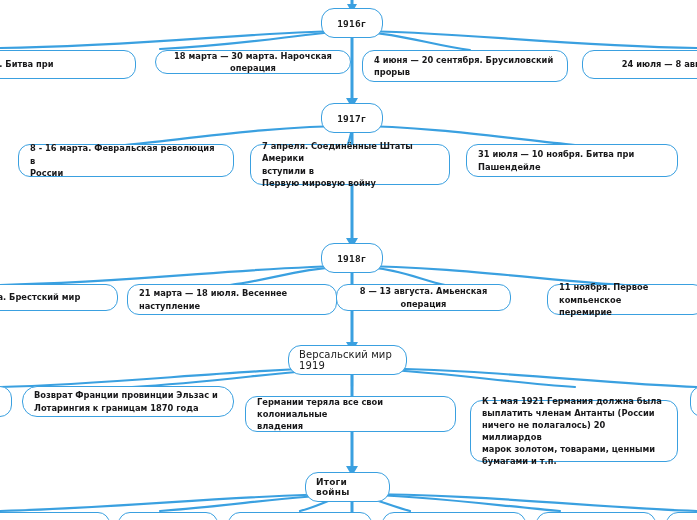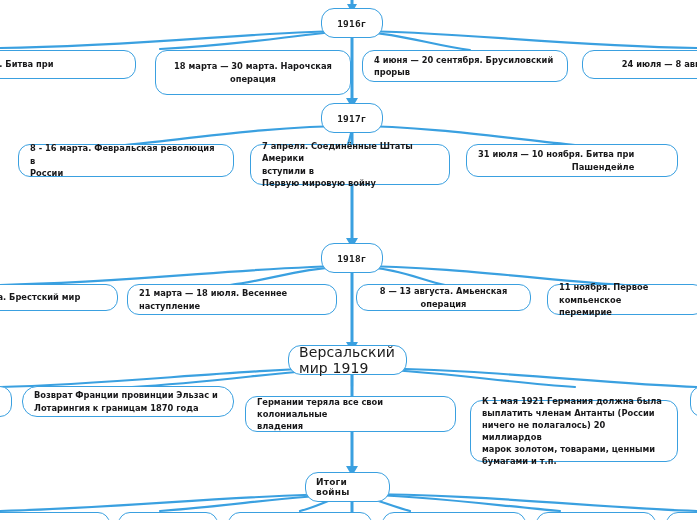--- a/index.html
+++ b/index.html
@@ -45,21 +45,21 @@
     justify-content: center;
     font-size: 9.5px;
     font-weight: bold;
     letter-spacing: 0.2px;
     padding: 14px 10px;
     font-family: "DejaVu Sans Mono", monospace;
   }
   .spine.plain {
     font-family: "DejaVu Sans", sans-serif;
     font-weight: normal;
-    font-size: 14px;
+    font-size: 10px;
     letter-spacing: 0.1px;
   }
   .spine.boldsans {
     font-family: "DejaVu Sans", sans-serif;
     font-weight: bold;
     font-size: 9px;
   }
   
   .leaf {
     display: flex;
@@ -151,21 +151,21 @@
   </div>
 
   <div class="node spine boldsans" style="left:305px; top:472px; width:85px; height:21px;">
     <span>Итоги войны</span>
   </div>
 
   <div class="node leaf left" style="left:-62px; top:50px; width:198px; height:29px;">
     <span class="txt">8 декабря. Битва при</span>
   </div>
 
-  <div class="node leaf center" style="left:155px; top:50px; width:196px; height:45px;">
+  <div class="node leaf center" style="left:155px; top:50px; width:196px; height:24px;">
     <span class="txt">18 марта — 30 марта. Нарочская операция</span>
   </div>
 
   <div class="node leaf left" style="left:362px; top:50px; width:206px; height:32px;">
     <span class="txt">4 июня — 20 сентября. Брусиловский
 прорыв</span>
   </div>
 
   <div class="node leaf center" style="left:582px; top:50px; width:196px; height:29px;">
     <span class="txt">24 июля — 8 августа. Би</span>
@@ -175,35 +175,35 @@
     <span class="txt">8 - 16 марта. Февральская революция в
 России</span>
   </div>
 
   <div class="node leaf left" style="left:250px; top:144px; width:200px; height:41px;">
     <span class="txt">7 апреля. Соединённые Штаты Америки
 вступили в
 Первую мировую войну</span>
   </div>
 
-  <div class="node leaf left" style="left:466px; top:144px; width:212px; height:33px;text-align:right;">
+  <div class="node leaf left" style="left:466px; top:144px; width:212px; height:33px;">
     <span class="txt">31 июля — 10 ноября. Битва при
 Пашендейле</span>
   </div>
 
   <div class="node leaf center" style="left:-72px; top:284px; width:190px; height:27px;">
     <span class="txt">3 марта. Брестский мир</span>
   </div>
 
   <div class="node leaf left" style="left:127px; top:284px; width:210px; height:31px;">
     <span class="txt">21 марта — 18 июля. Весеннее
 наступление</span>
   </div>
 
-  <div class="node leaf center" style="left:356px; top:284px; width:175px; height:27px;">
+  <div class="node leaf center" style="left:336px; top:284px; width:175px; height:27px;">
     <span class="txt">8 — 13 августа. Амьенская операция</span>
   </div>
 
   <div class="node leaf left" style="left:547px; top:284px; width:158px; height:31px;">
     <span class="txt">11 ноября. Первое компьенское
 перемирие</span>
   </div>
 
   <div class="node leaf left" style="left:-12px; top:386px; width:22px; height:31px;">
     <span class="txt"></span>

